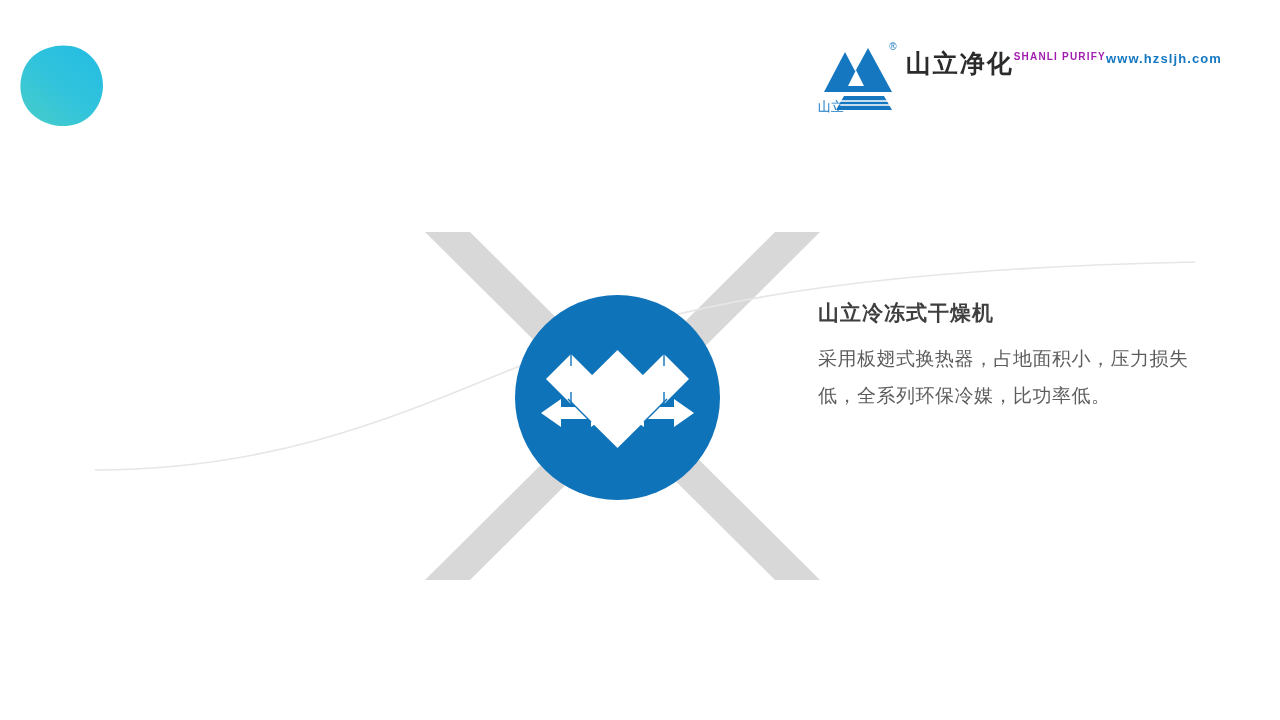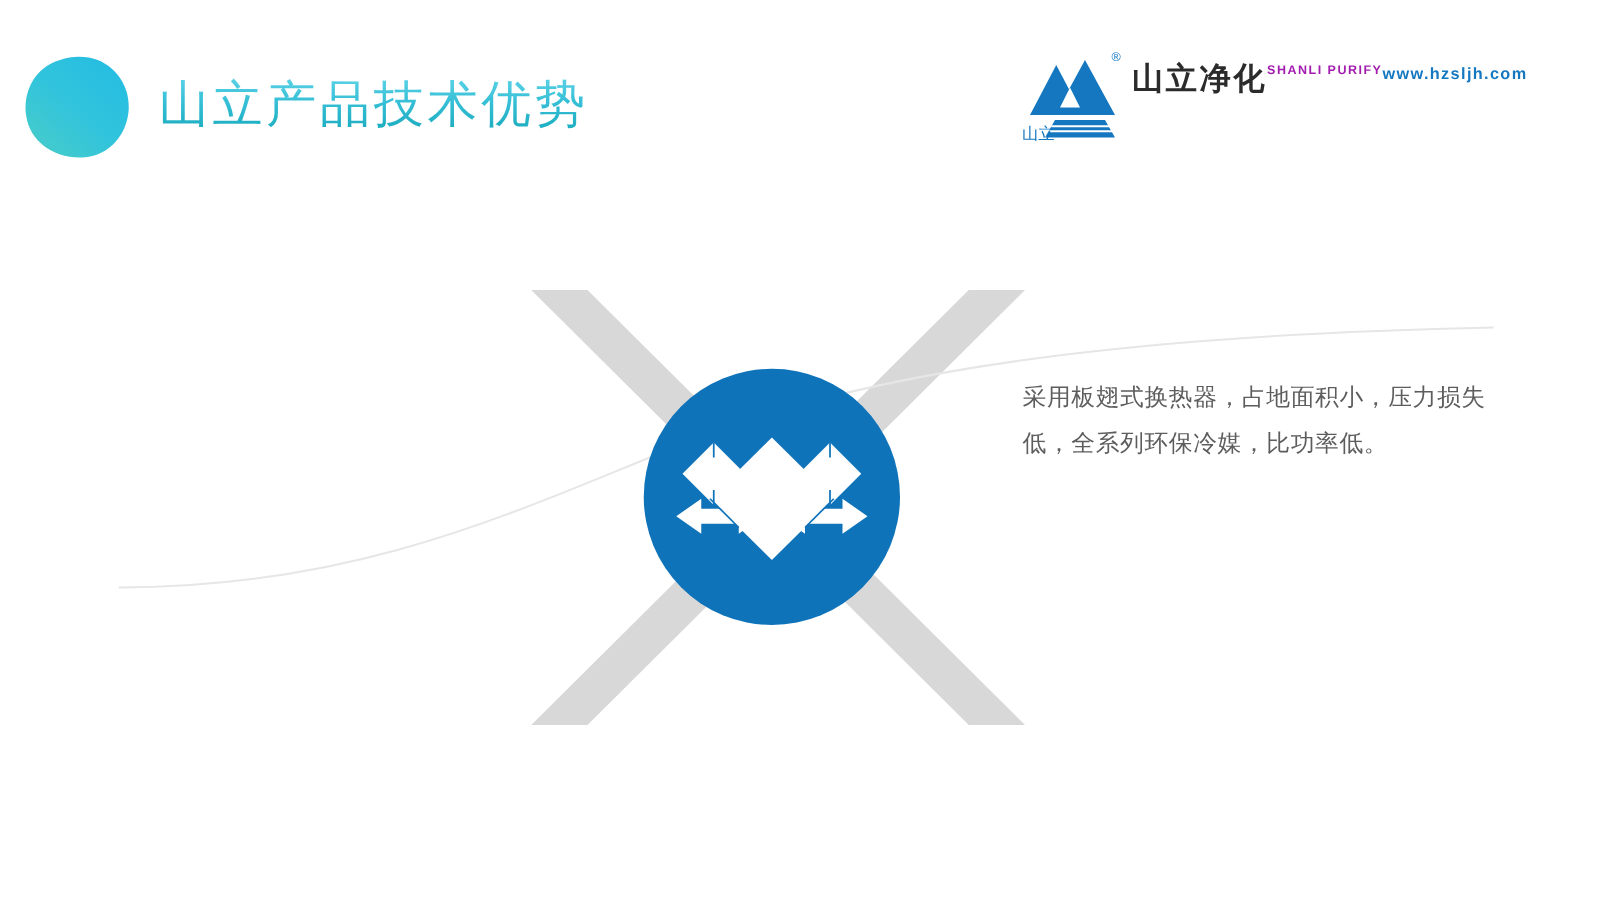--- a/index.html
+++ b/index.html
@@ -129,21 +129,20 @@
     <defs>
       <linearGradient id="blobGrad" x1="1" y1="0" x2="0.1" y2="1">
         <stop offset="0%" stop-color="#22bbe3"></stop>
         <stop offset="55%" stop-color="#32c4dc"></stop>
         <stop offset="100%" stop-color="#47ccc9"></stop>
       </linearGradient>
     </defs>
     <path d="M53,2 C71,5 86,22 85,43 C84,63 70,81 48,82 C25,83 6,69 3,49 C0,29 10,10 30,4 C38,1 46,1 53,2 Z" fill="url(#blobGrad)"></path>
   </svg>
 
-  <div id="header-title">山立产品技术优势</div>
 
   <div id="logo">
 
     <div id="logo-mark">
       <svg viewBox="0 0 80 74" width="80" height="74" xmlns="http://www.w3.org/2000/svg">
 
         <polygon points="27,12 48,52 6,52" fill="#1477c0"></polygon>
 
         <polygon points="50,8 74,52 26,52" fill="#1477c0"></polygon>
 
@@ -185,16 +184,17 @@
       <line x1="56" y1="97" x2="56" y2="109"></line>
       <line x1="149" y1="59" x2="149" y2="71"></line>
       <line x1="149" y1="97" x2="149" y2="109"></line>
       <line x1="53" y1="104" x2="76" y2="127"></line>
       <line x1="152" y1="104" x2="129" y2="127"></line>
     </g>
   </svg>
 
 
   <div class="col" id="col-right">
+    <div class="col-heading">山立冷冻式干燥机</div>
     <div class="col-body">采用板翅式换热器，占地面积小，压力损失低，全系列环保冷媒，比功率低。</div>
   </div>
 
 </div>
 
 </body></html>

